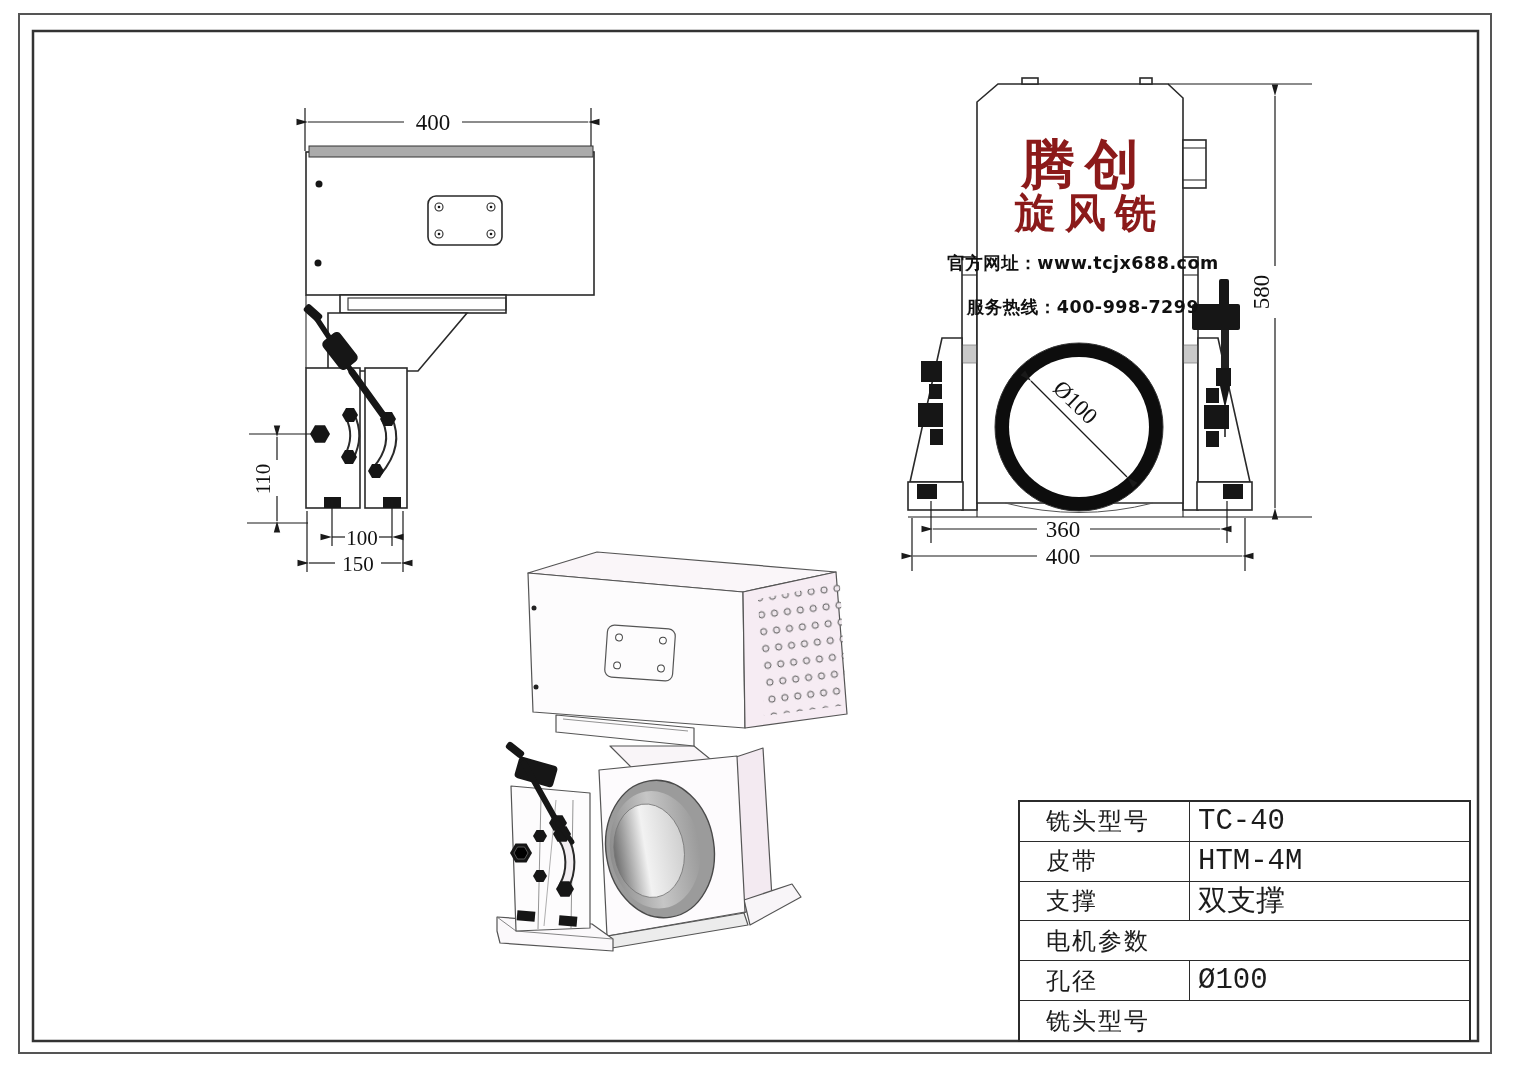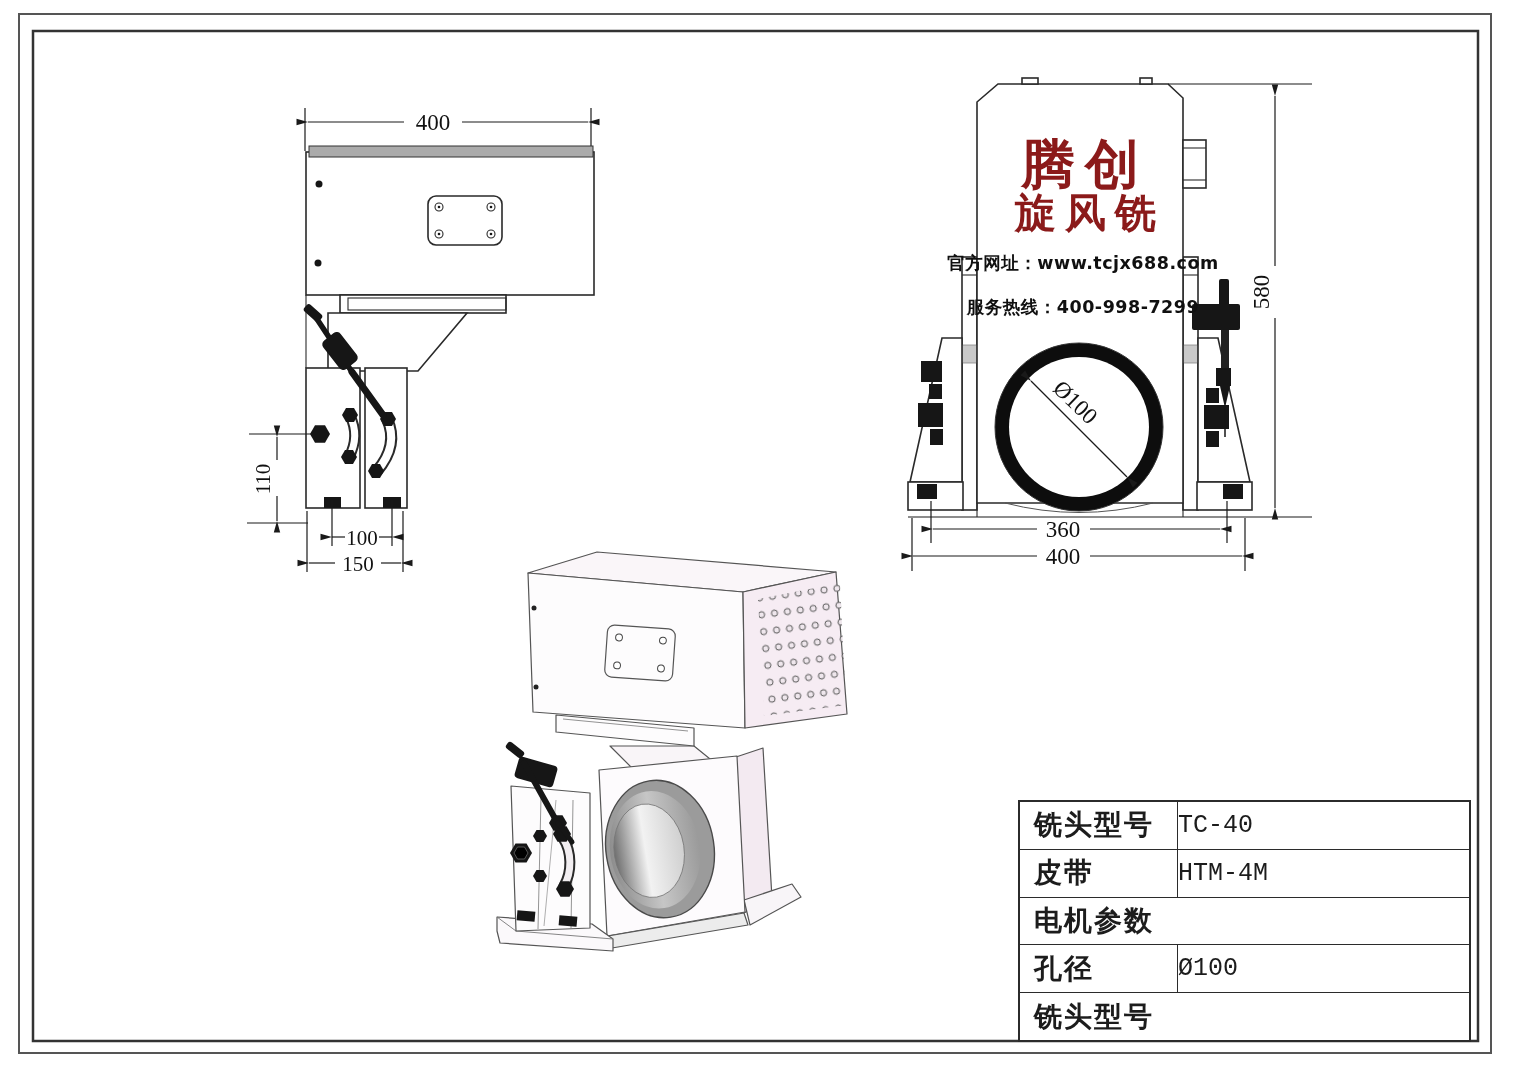--- a/index.html
+++ b/index.html
@@ -15,24 +15,24 @@
   .brand-big{font-family:"DejaVu Serif",serif;font-weight:bold;font-size:54px;
              letter-spacing:10px;text-anchor:middle;}
   .brand-sub{font-family:"DejaVu Serif",serif;font-weight:bold;font-size:41px;
              letter-spacing:9px;text-anchor:middle;}
   .brand-line{font-family:"DejaVu Sans",sans-serif;font-weight:bold;font-size:17.5px;
               fill:#101010;text-anchor:middle;letter-spacing:0.5px;}
   .spec-table{position:absolute;left:1018px;top:800px;width:449px;height:238px;
               border:2px solid #2b2b2b;display:flex;flex-direction:column;background:#fff;}
   .spec-row{flex:1;display:flex;border-top:1.6px solid #2b2b2b;min-height:0;}
   .spec-row:first-child{border-top:none;}
-  .spec-label{width:143px;display:flex;align-items:center;padding-left:14px;
-              font-size:28px;color:#1c1c1c;letter-spacing:2px;font-weight:bold;}
+  .spec-label{width:143px;display:flex;align-items:center;padding-left:26px;
+              font-size:24px;color:#1c1c1c;letter-spacing:2px;}
   .spec-value{flex:1;border-left:1.6px solid #2b2b2b;display:flex;align-items:center;
-              padding-left:0;font-size:25px;color:#1c1c1c;
+              padding-left:8px;font-size:29px;color:#1c1c1c;
               font-family:"Liberation Mono",monospace;}
 </style>
 </head>
 <body>
 
 <svg width="1527" height="1080" viewBox="0 0 1527 1080">
   <defs>
     <marker id="arr" viewBox="0 0 12 10" refX="0.5" refY="5" markerWidth="13" markerHeight="10" orient="auto-start-reverse" markerUnits="userSpaceOnUse">
       <path d="M0.5,5 L12,1.8 L12,8.2 Z" fill="#1a1a1a"></path>
     </marker>
@@ -276,20 +276,24 @@
 <div class="spec-table">
   <div class="spec-row">
     <div class="spec-label">铣头型号</div>
     <div class="spec-value">TC-40</div>
   </div>
   <div class="spec-row">
     <div class="spec-label">皮带</div>
     <div class="spec-value">HTM-4M</div>
   </div>
   <div class="spec-row">
+    <div class="spec-label">支撑</div>
+    <div class="spec-value">双支撑</div>
+  </div>
+  <div class="spec-row">
     <div class="spec-label">电机参数</div>
   </div>
   <div class="spec-row">
     <div class="spec-label">孔径</div>
     <div class="spec-value">Ø100</div>
   </div>
   <div class="spec-row">
     <div class="spec-label">铣头型号</div>
   </div>
 </div>

